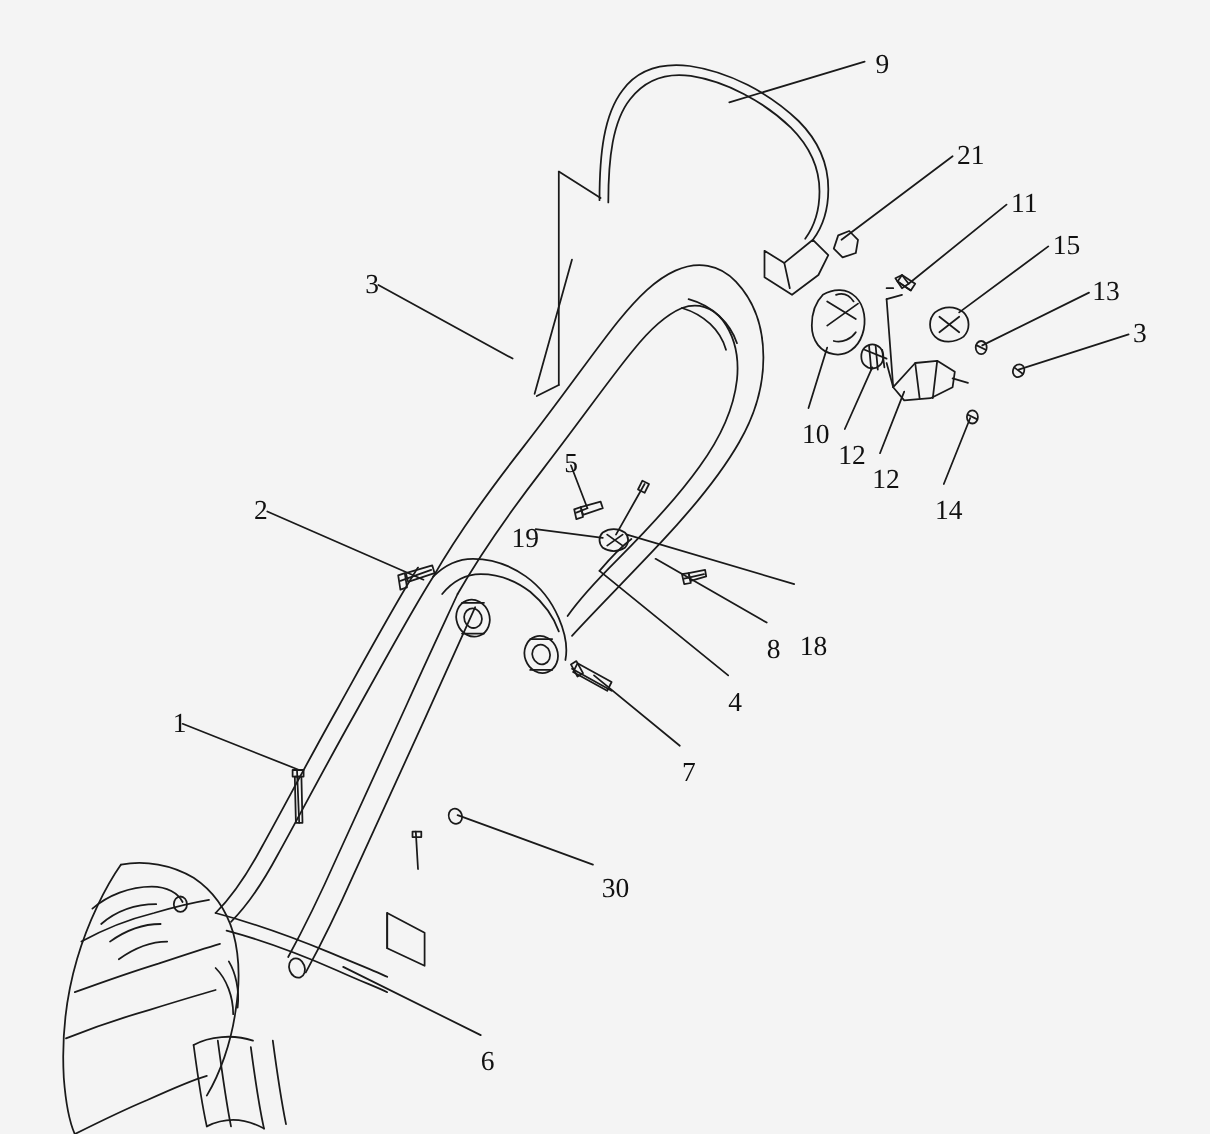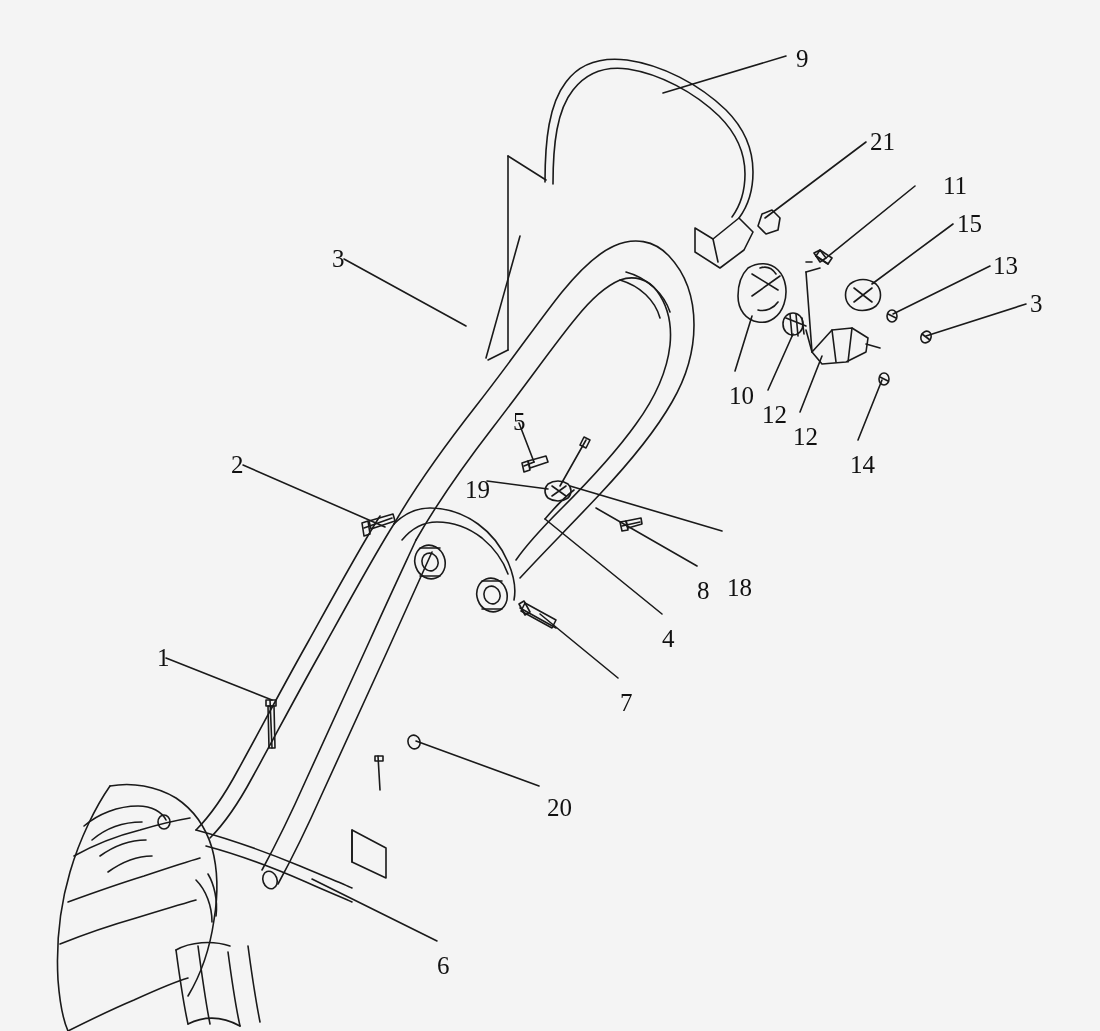--- a/index.html
+++ b/index.html
@@ -235,26 +235,26 @@
       <div class="callout-label" style="left: 157px; top: 645px;">1</div>
       <div class="callout-label" style="left: 231px; top: 452px;">2</div>
       <div class="callout-label" style="left: 332px; top: 246px;">3</div>
       <div class="callout-label" style="left: 662px; top: 626px;">4</div>
       <div class="callout-label" style="left: 513px; top: 409px;">5</div>
       <div class="callout-label" style="left: 437px; top: 953px;">6</div>
       <div class="callout-label" style="left: 620px; top: 690px;">7</div>
       <div class="callout-label" style="left: 697px; top: 578px;">8</div>
       <div class="callout-label" style="left: 796px; top: 46px;">9</div>
       <div class="callout-label" style="left: 729px; top: 383px;">10</div>
-      <div class="callout-label" style="left: 919px; top: 173px; margin-left: 24px;">11</div>
+      <div class="callout-label" style="left: 919px; top: 173px;">11</div>
       <div class="callout-label" style="left: 762px; top: 402px;">12</div>
       <div class="callout-label" style="left: 793px; top: 424px;">12</div>
       <div class="callout-label" style="left: 850px; top: 452px;">14</div>
       <div class="callout-label" style="left: 957px; top: 211px;">15</div>
       <div class="callout-label" style="left: 993px; top: 253px;">13</div>
       <div class="callout-label" style="left: 1030px; top: 291px;">3</div>
       <div class="callout-label" style="left: 727px; top: 543px; margin-top: 32px;">18</div>
       <div class="callout-label" style="left: 465px; top: 477px;">19</div>
-      <div class="callout-label" style="left: 547px; top: 795px;">20</div>
+      <div class="callout-label" style="left: 547px; top: 795px;">30</div>
       <div class="callout-label" style="left: 870px; top: 129px;">21</div>
     </div>
 
 </div>
 
 </body></html>

